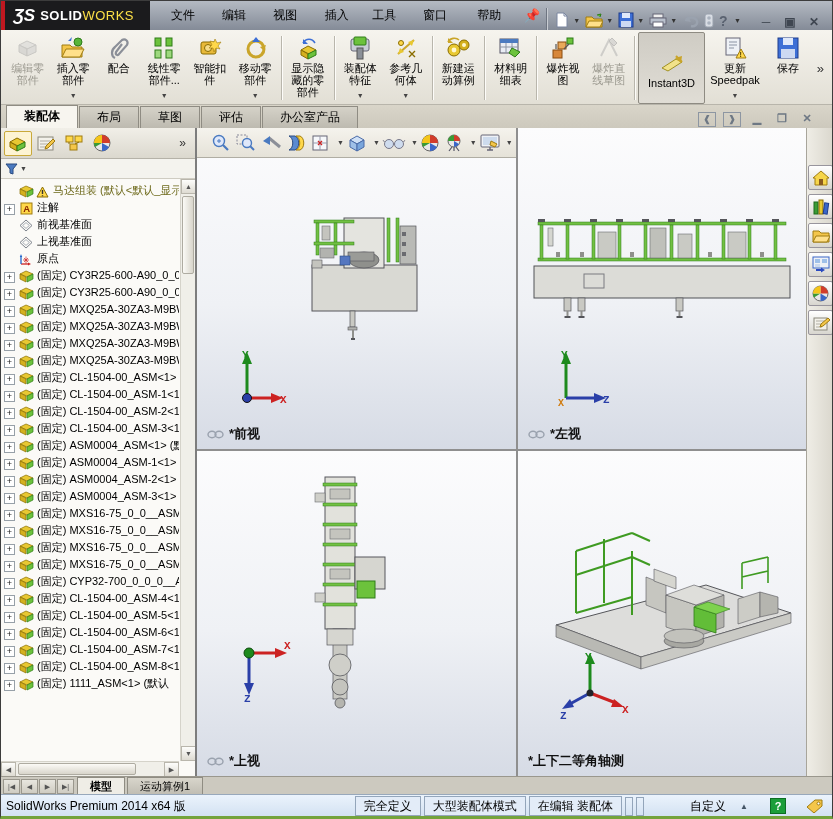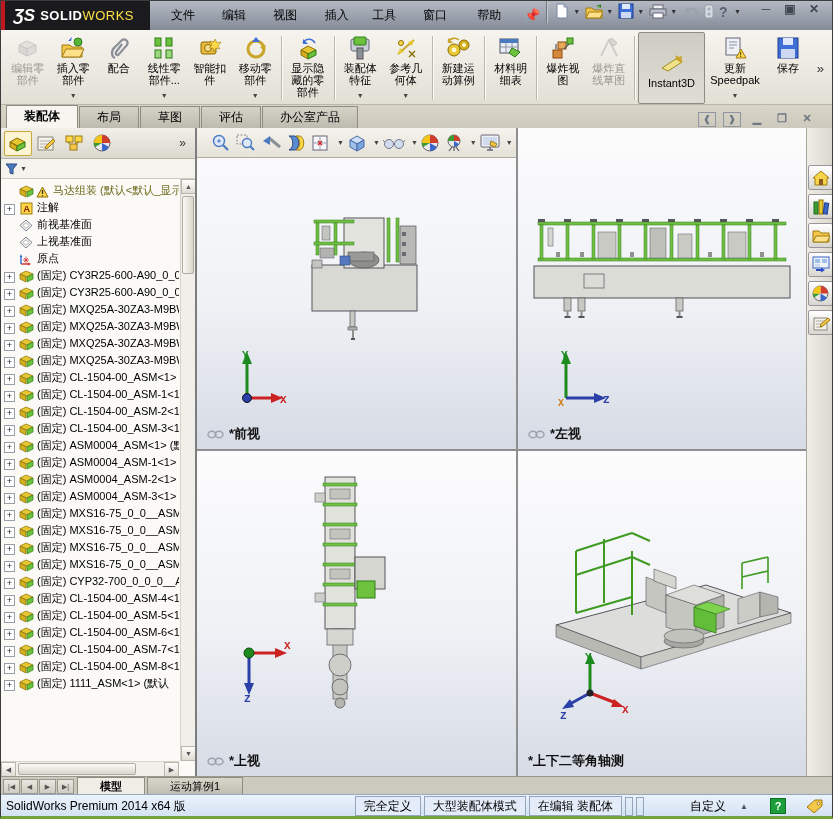--- a/index.html
+++ b/index.html
@@ -1,21 +1,21 @@
 <!DOCTYPE html>
 <html><head>
 <meta charset="utf-8">
 <style>
   *{box-sizing:border-box;margin:0;padding:0;}
   html,body{background:#555;}
   body{font-family:"Liberation Sans",sans-serif;}
   .app{position:relative;width:833px;height:819px;background:#ece9e1;border:1px solid #3c3c3c;border-bottom:3px solid #74a33c;overflow:hidden;}
 
   
-  .titlebar{position:absolute;top:0;left:0;right:0;height:29px;background:linear-gradient(#b4bac3,#848b97);display:flex;align-items:flex-start;}
+  .titlebar{position:absolute;top:0;left:0;right:0;height:29px;background:linear-gradient(#b4bac3,#848b97);display:flex;align-items:flex-end;}
   .logo-red{width:5px;height:29px;background:#c01820;}
   .logo{height:29px;background:#1b1b1d;color:#fff;display:flex;align-items:center;padding:0 16px 0 8px;}
   .logo .mark{font-style:italic;font-weight:bold;font-size:17px;margin-right:5px;}
   .logo .n1{font-weight:bold;font-size:13px;letter-spacing:.5px;}
   .logo .n2{font-weight:normal;font-size:13px;letter-spacing:.5px;color:#fde047;}
   .menus{display:flex;margin-left:12px;height:29px;}
   .menu-item{padding:0 9px;font-size:12px;line-height:29px;color:#000;cursor:default;}
   .pin{margin-left:4px;font-size:13px;color:#333;line-height:29px;}
   .tb-sep{width:1px;height:22px;background:#6e7581;margin:0 6px;box-shadow:1px 0 0 #c8ccd2;}
   .quick{display:flex;align-items:center;gap:1px;}
@@ -89,21 +89,21 @@
   .dwbtn{width:18px;height:15px;border:1px solid #8d96a2;color:#6e7884;background:transparent;font-size:9px;line-height:13px;text-align:center;font-weight:bold;}
   .dwbtn.noborder{border:none;font-size:11px;}
 
   
   .taskpane{width:28px;background:linear-gradient(90deg,#efede6,#d9d6cc);border-left:1px solid #a8a59b;display:flex;flex-direction:column;align-items:center;padding-top:37px;gap:4px;}
   .tp-btn{width:25px;height:25px;flex:none;border:1px solid #98959d;border-radius:2px;background:linear-gradient(#ffffff,#d8d6cf);display:flex;align-items:center;justify-content:center;}
 
   
   .bottombar{position:absolute;top:775px;left:0;right:0;height:18px;background:#ccc9bf;border-top:1px solid #9a978d;display:flex;align-items:flex-end;padding-left:2px;}
   .nav-btn{width:17px;height:15px;background:linear-gradient(#e8e6df,#cfccc2);border:1px solid #9a978d;font-size:7px;color:#555;text-align:center;line-height:13px;margin-right:1px;}
-  .bt-tab{height:17px;line-height:16px;padding:0 22px;font-size:11px;background:linear-gradient(#d8d5cb,#c0bdb3);border:1px solid #8f8c82;border-bottom:none;margin-left:2px;color:#000;}
+  .bt-tab{height:17px;line-height:16px;padding:0 12px;font-size:11px;background:linear-gradient(#d8d5cb,#c0bdb3);border:1px solid #8f8c82;border-bottom:none;margin-left:2px;color:#000;}
   .bt-tab.active{background:#efede6;font-weight:bold;}
 
   
   .statusbar{position:absolute;top:793px;left:0;right:0;height:23px;background:linear-gradient(#ebf3fc,#d2e1f2);border-top:1px solid #98a8bb;display:flex;align-items:center;font-size:12px;color:#000;padding:4px 5px;}
   .sb-left{margin-right:auto;}
   .sb-cell{border:1px solid #93a5ba;background:#e3ecf8;padding:1px 8px;margin-left:3px;line-height:16px;}
   .sb-mini{width:8px;height:19px;border:1px solid #93a5ba;margin-left:3px;}
   .sb-custom{margin-left:46px;display:flex;align-items:center;gap:14px;}
   .sb-cust-arrow{font-size:8px;color:#456;}
   .sb-help{width:16px;height:16px;background:#1c9e3a;border:1px solid #0d6e24;color:#fff;font-weight:bold;font-size:11px;text-align:center;line-height:15px;margin-left:22px;}

